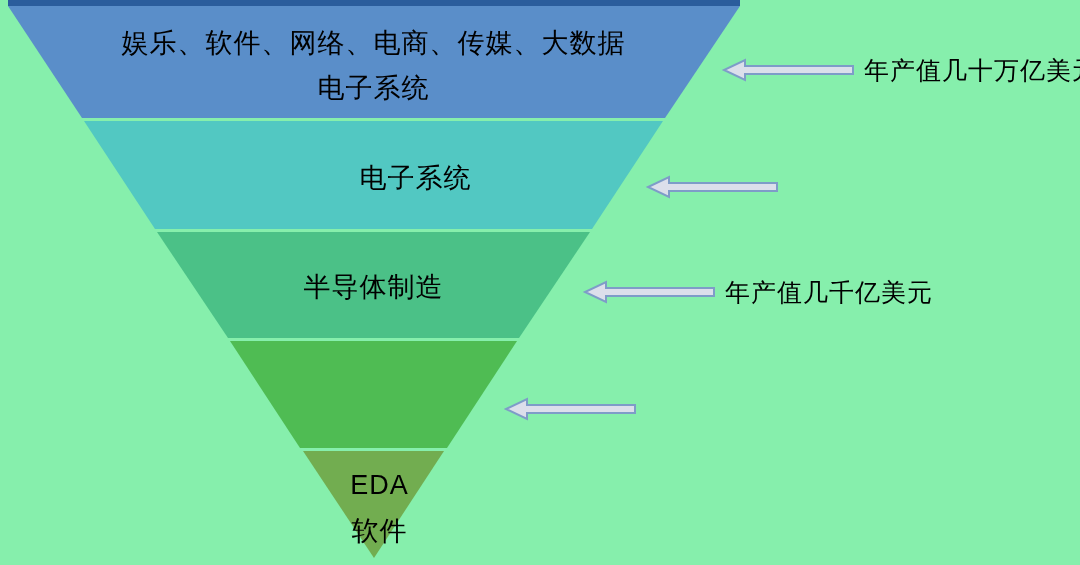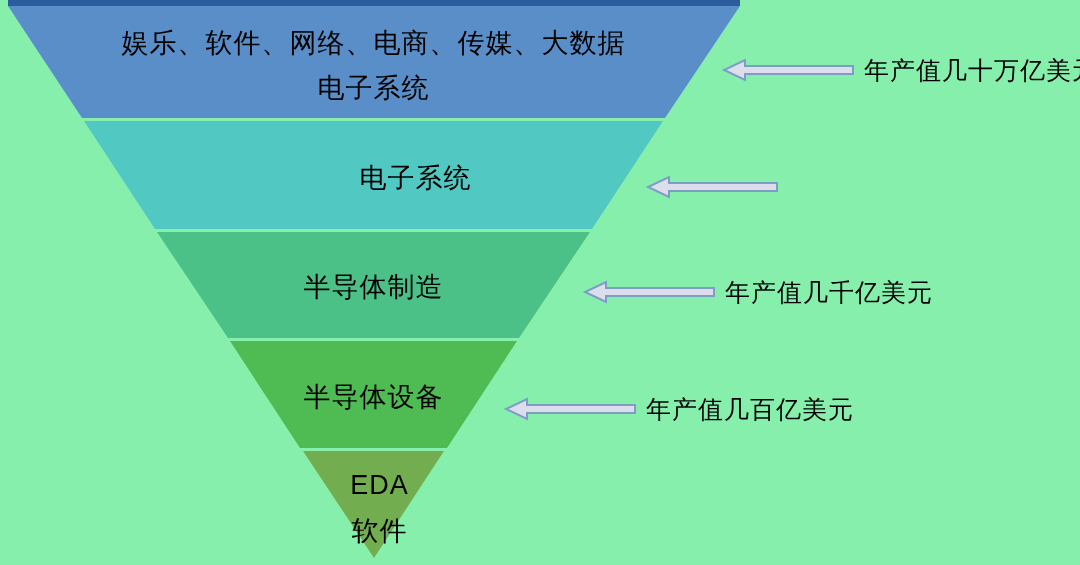--- a/index.html
+++ b/index.html
@@ -53,21 +53,20 @@
   <div class="band band-4" style="background: rgb(79, 188, 83);"></div>
   <div class="band band-5" style="background: rgb(114, 173, 80);"></div>
   <div class="top-border" style="background: rgb(43, 93, 156);"></div>
 
   <div class="band-label l1"><span>娱乐、软件、网络、电商、传媒、大数据</span><br><span>电子系统</span></div>
 
   <div class="band-label l2"><span>电子系统</span></div>
 
   <div class="band-label l3"><span>半导体制造</span></div>
 
-  <div class="band-label l4"><span>半导体设备</span></div>
 
   <div class="band-label l5"><span>EDA</span><br><span>软件</span></div>
 
   <div class="arrow-row ar-1">
     <svg width="134" height="26" viewBox="0 0 134 26">
       <path d="M132,9 L24,9 L24,3 L3,13 L24,23 L24,17 L132,17 Z" stroke-width="2" fill="#dcdfeb" stroke="#7e9cc8"></path>
     </svg>
     <span class="ann">年产值几十万亿美元</span>
   </div>
 
@@ -81,17 +80,16 @@
     <svg width="134" height="26" viewBox="0 0 134 26">
       <path d="M132,9 L24,9 L24,3 L3,13 L24,23 L24,17 L132,17 Z" stroke-width="2" fill="#dcdfeb" stroke="#7e9cc8"></path>
     </svg>
     <span class="ann">年产值几千亿美元</span>
   </div>
 
   <div class="arrow-row ar-4">
     <svg width="134" height="26" viewBox="0 0 134 26">
       <path d="M132,9 L24,9 L24,3 L3,13 L24,23 L24,17 L132,17 Z" stroke-width="2" fill="#dcdfeb" stroke="#7e9cc8"></path>
     </svg>
-    <span class="ann">年产值几百亿美元</span>
   </div>
 
 
 </div>
 
 </body></html>

